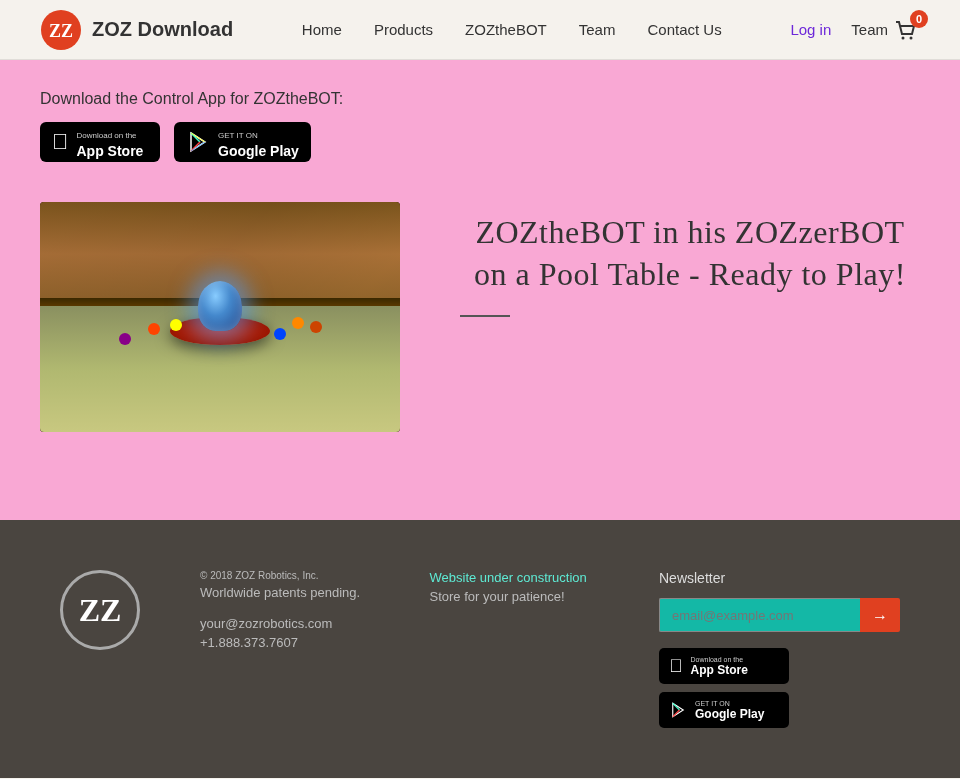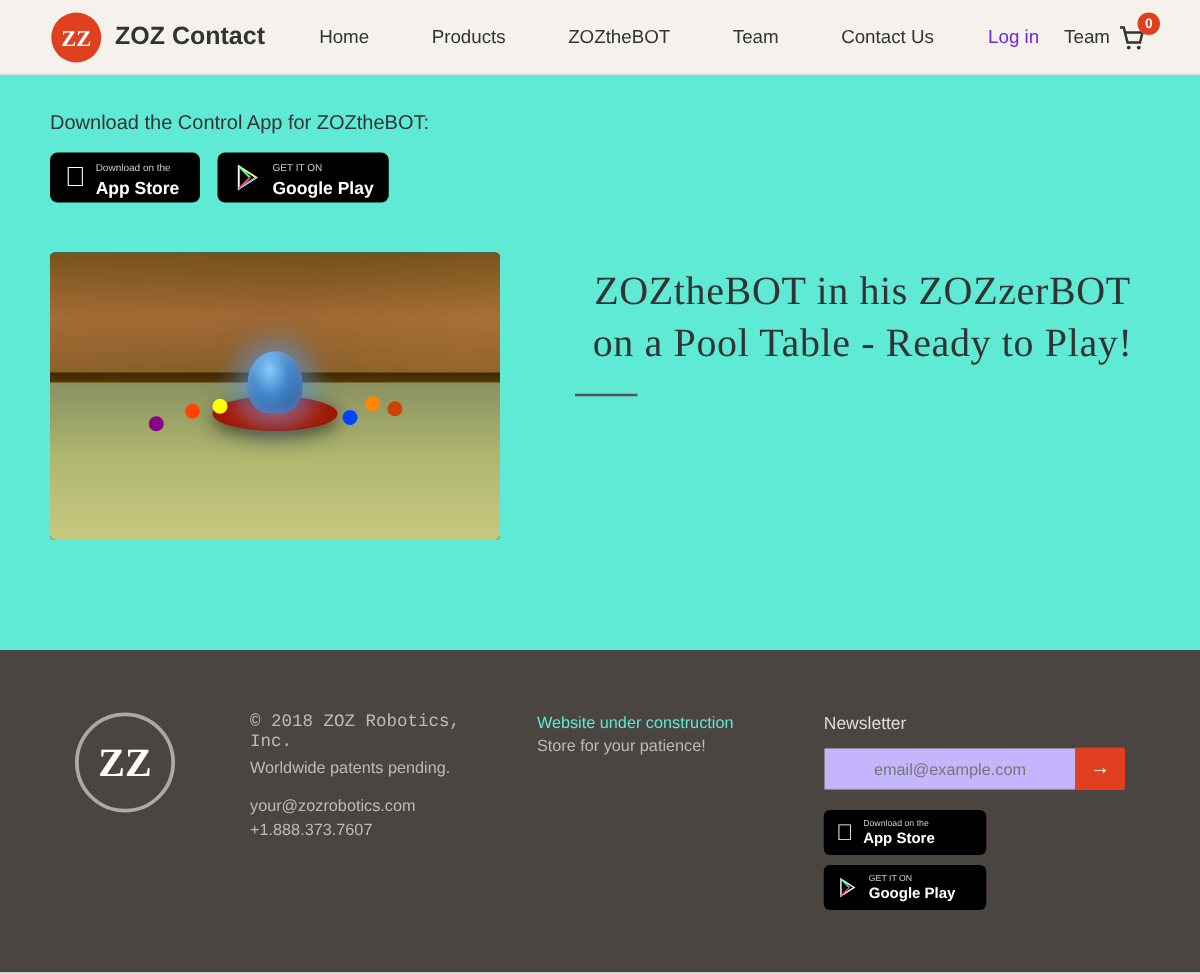--- a/index.html
+++ b/index.html
@@ -28,21 +28,21 @@
       height: 42px;
     }
     .logo-text {
       font-size: 20px;
       font-weight: 600;
       color: #333;
     }
     nav {
       display: flex;
       align-items: center;
-      gap: 50px;
+      gap: 32px;
     }
     nav a {
       text-decoration: none;
       color: #333;
       font-size: 15px;
     }
     .header-right {
       display: flex;
       align-items: center;
       gap: 20px;
@@ -73,21 +73,21 @@
       display: flex;
       align-items: center;
       justify-content: center;
       font-weight: bold;
     }
     .cart-label { font-size: 15px; color: #333; }
 
     
     .main-content {
       padding: 30px 40px 60px;
-      background: #5eead4;
+      background: #f9a8d4;
       min-height: 460px;
     }
     .download-section {
       margin-bottom: 40px;
     }
     .download-title {
       font-size: 16px;
       margin-bottom: 14px;
       color: #333;
     }
@@ -235,24 +235,23 @@
     .footer-logo-inner {
       font-size: 32px;
       font-weight: bold;
       color: #fff;
       font-family: 'Georgia', serif;
     }
     .footer-info {
       flex: 1;
     }
     .footer-copyright {
-      font-size: 14px;
+      font-size: 10px;
       color: #bbb;
       margin-bottom: 4px;
-      font-family: Liberation Mono, monospace;
     }
     .footer-patents {
       font-size: 13px;
       color: #bbb;
       margin-bottom: 16px;
     }
     .footer-email {
       font-size: 13px;
       color: #bbb;
       margin-bottom: 4px;
@@ -287,24 +286,23 @@
       gap: 0;
       margin-bottom: 16px;
     }
     .newsletter-input {
       flex: 1;
       padding: 8px 12px;
       border: 1px solid #888;
       border-right: none;
       border-radius: 2px 0 0 2px;
       font-size: 13px;
-      background: #c4b5fd;
+      background: #14b8a6;
       color: #333;
       outline: none;
-      text-align: center;
     }
     .newsletter-submit {
       background: #e04020;
       border: none;
       padding: 8px 12px;
       cursor: pointer;
       border-radius: 0 2px 2px 0;
       color: white;
       font-size: 16px;
     }
@@ -331,21 +329,21 @@
   </style>
 </head>
 <body>
 
 <header>
   <a class="logo-area" href="#">
     <svg class="logo-icon" viewBox="0 0 42 42">
       <circle cx="21" cy="21" r="20" fill="#e04020"></circle>
       <text x="21" y="28" text-anchor="middle" fill="white" font-size="18" font-weight="bold" font-family="Georgia,serif">ZZ</text>
     </svg>
-    <span class="logo-text">ZOZ Contact</span>
+    <span class="logo-text">ZOZ Download</span>
   </a>
 
   <nav>
     <a href="#">Home</a>
     <a href="#">Products</a>
     <a href="#">ZOZtheBOT</a>
     <a href="#">Team</a>
     <a href="#">Contact Us</a>
   </nav>
 

